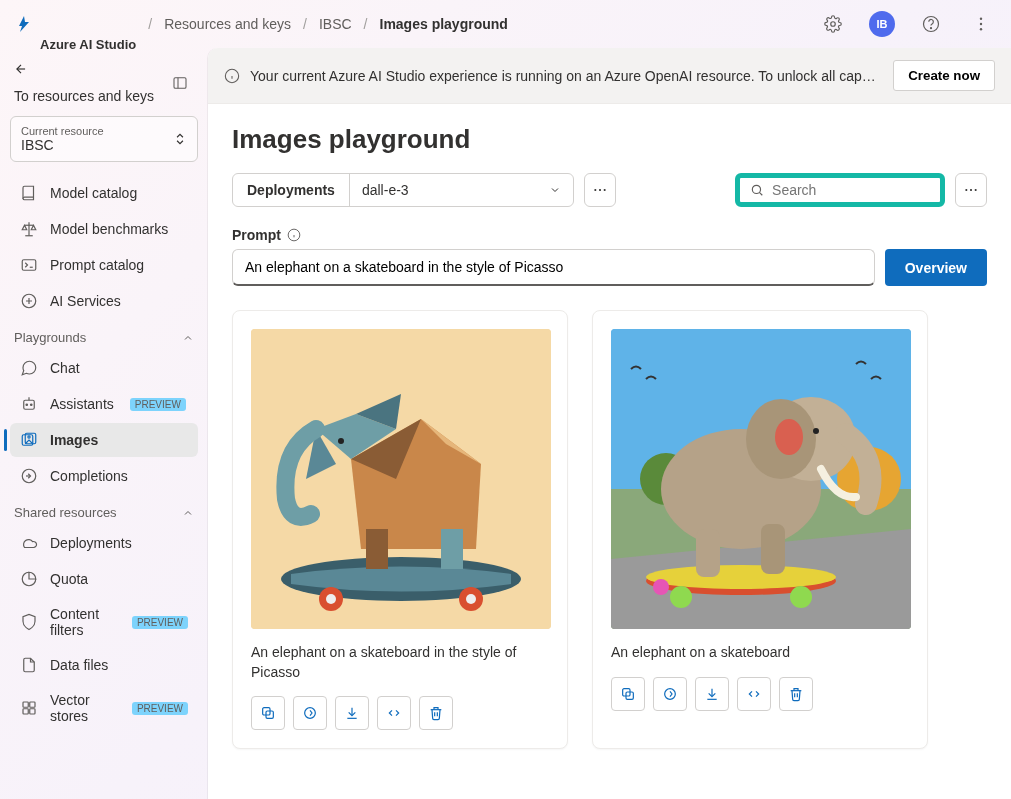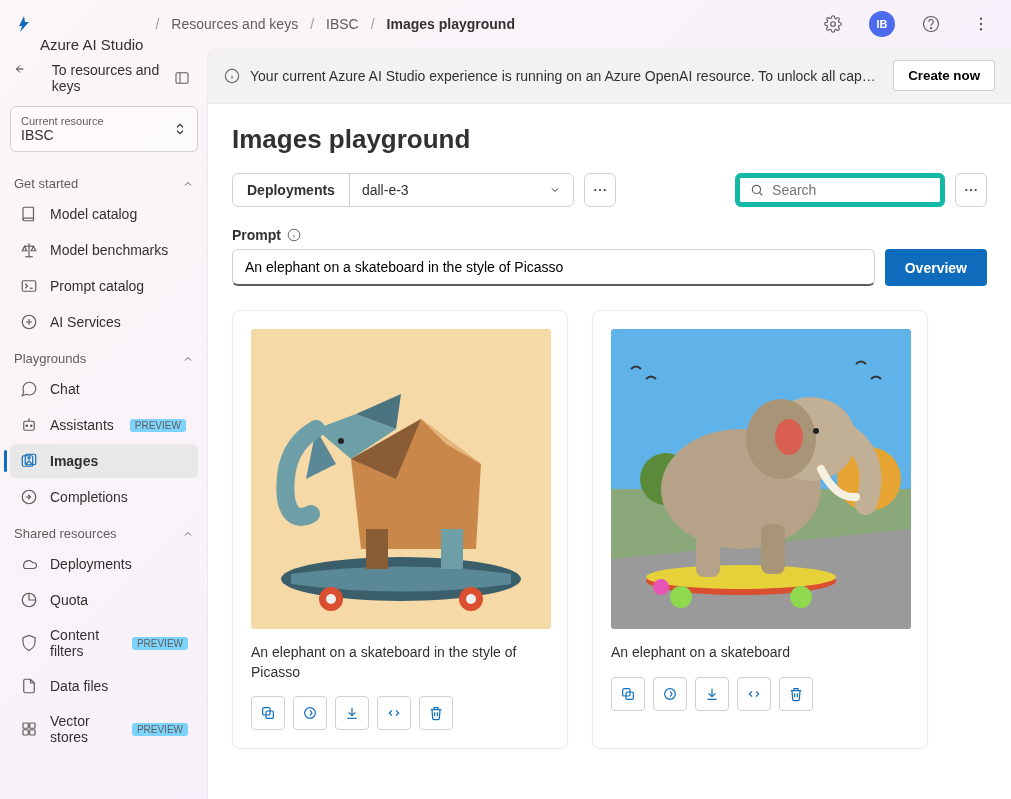--- a/index.html
+++ b/index.html
@@ -13,21 +13,21 @@
   overflow: hidden;
 }
 .topbar {
   height: 48px;
   display: flex;
   align-items: center;
   padding: 0 16px;
   gap: 8px;
 }
 .logo { width: 16px; height: 16px; }
-.brand { font-weight: 400; font-size: 15px; margin-top: 41px; }
+.brand { font-weight: 700; font-size: 13px; margin-top: 41px; }
 .bc-sep { color: #a19f9d; margin: 0 4px; }
 .bc-item { color: #605e5c; }
 .bc-item.current { color: #323130; font-weight: 600; }
 .spacer { flex: 1; }
 .topicons { display: flex; align-items: center; gap: 22px; }
 .icon-btn {
   width: 28px; height: 28px; display: flex; align-items: center; justify-content: center;
   border-radius: 4px; cursor: pointer; color: #605e5c;
 }
 .avatar {
@@ -40,21 +40,21 @@
   width: 208px;
   padding: 8px 10px;
   display: flex;
   flex-direction: column;
   gap: 2px;
 }
 .back-row {
   display: flex; align-items: center; justify-content: space-between;
   padding: 6px 4px 10px 4px;
 }
-.back-left { display: flex; gap: 26px; color: #323130; }
+.back-left { display: flex; gap: 12px; color: #323130; flex-direction: column; }
 .resource-picker {
   border: 1px solid #d2d0ce; border-radius: 6px; padding: 8px 10px;
   display: flex; justify-content: space-between; align-items: center;
   margin-bottom: 12px; background: rgba(255,255,255,0.5);
 }
 .resource-picker .label { font-size: 11px; color: #605e5c; }
 .resource-picker .value { font-size: 14px; color: #323130; }
 .nav-item {
   display: flex; align-items: center; gap: 12px;
   padding: 8px 10px; border-radius: 6px; cursor: pointer;
@@ -212,26 +212,20 @@
         <div class="label">Current resource</div>
         <div class="value">IBSC</div>
       </div>
       <svg width="14" height="14" viewBox="0 0 24 24" fill="none" stroke="currentColor" stroke-width="2">
           <path d="M7 9l5-5 5 5"></path>
           <path d="M7 15l5 5 5-5"></path>
         </svg>
     </div>
 
 
-    <div class="section-hdr">
-      <span>Get started</span>
-      <svg width="12" height="12" viewBox="0 0 24 24" fill="none" stroke="currentColor" stroke-width="2">
-          <path d="M6 15l6-6 6 6"></path>
-        </svg>
-    </div>
     <div class="nav-item">
         <svg class="nav-icon" viewBox="0 0 24 24" fill="none" stroke="currentColor" stroke-width="1.6">
           <path d="M4 19.5V5a2 2 0 0 1 2-2h12v18H6a2 2 0 0 1-2-1.5z"></path>
           <path d="M4 19.5a2 2 0 0 1 2-2h12"></path>
         </svg>
         <span>Model catalog</span>
       </div>
     <div class="nav-item">
         <svg class="nav-icon" viewBox="0 0 24 24" fill="none" stroke="currentColor" stroke-width="1.6">
           <path d="M12 3v18"></path>

